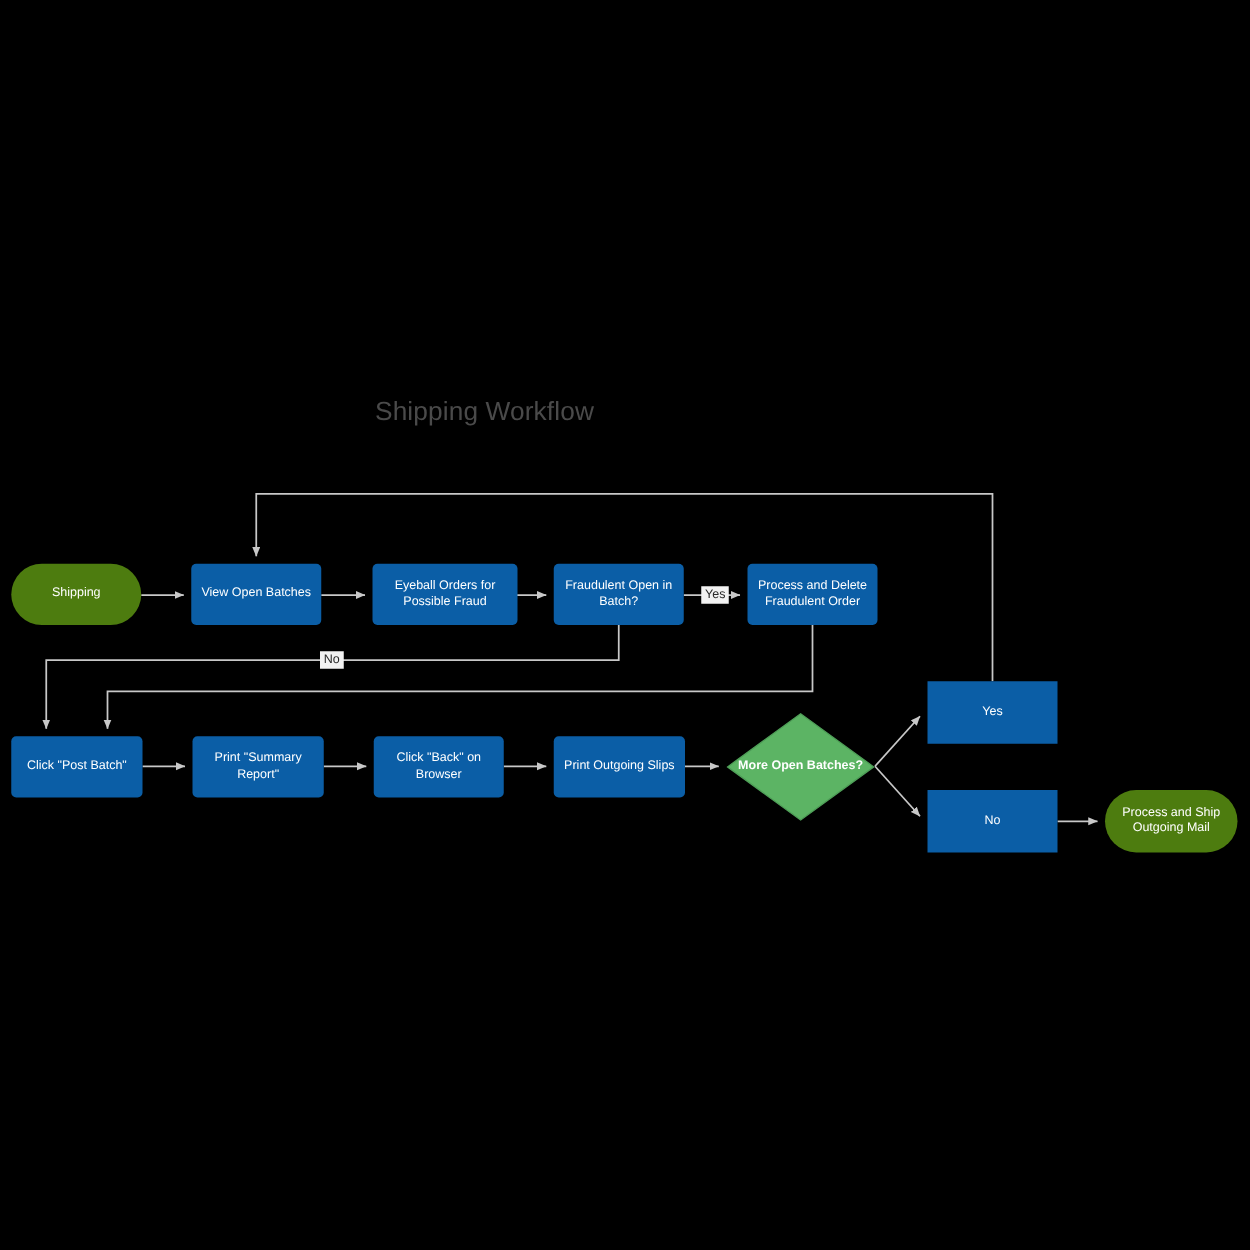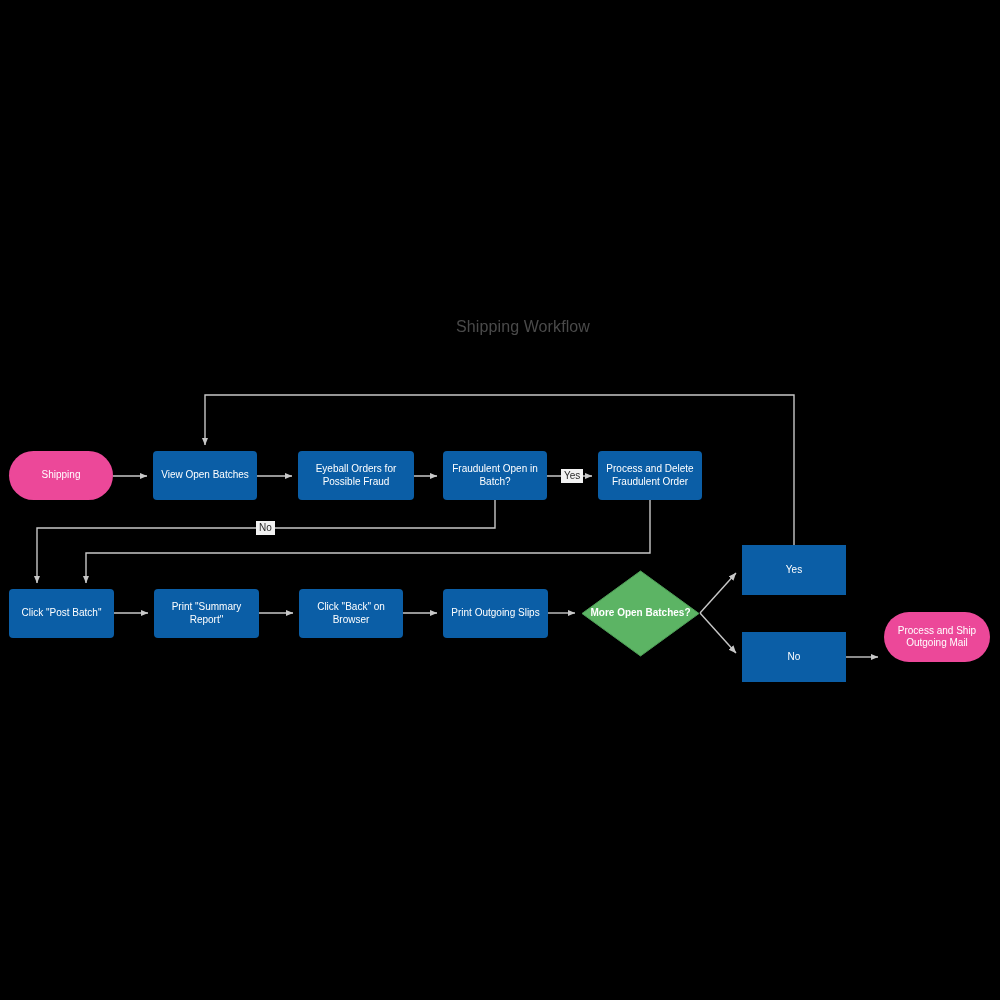--- a/index.html
+++ b/index.html
@@ -21,22 +21,22 @@
     top: 0;
     width: 1000px;
     height: 1000px;
     pointer-events: none;
   }
   .title {
     position: absolute;
     left: 300px;
     top: 318px;
     width: 290px;
-    text-align: right;
-    font-size: 16px;
+    text-align: left;
+    font-size: 21px;
     color: #4a4a4a;
     letter-spacing: 0.1px;
     white-space: nowrap;
   }
   .node {
     position: absolute;
     display: flex;
     align-items: center;
     justify-content: center;
     text-align: center;
@@ -48,21 +48,21 @@
   .node span { display: block; padding: 0 6px; }
   .node.process {
     background: #0b5ea6;
     border-radius: 4px;
   }
   .node.square {
     background: #0b5ea6;
     border-radius: 0;
   }
   .node.terminal {
-    background: #ec4899;
+    background: #4d7c0f;
     border-radius: 60px;
   }
   .node.decision {
     background: transparent;
   }
   .diamond-shape {
     position: absolute;
     left: 0; top: 0;
     width: 100%; height: 100%;
   }
@@ -174,21 +174,21 @@
   </div>
 
   <div class="node square" style="left:742px;top:545px;width:104px;height:50px;">
     <span>Yes</span>
   </div>
 
   <div class="node square" style="left:742px;top:632px;width:104px;height:50px;">
     <span>No</span>
   </div>
 
-  <div class="node terminal" style="left:884px;top:612px;width:106px;height:50px;text-align:center;">
+  <div class="node terminal" style="left:884px;top:632px;width:106px;height:50px;text-align:center;">
     <span>Process and Ship Outgoing Mail</span>
   </div>
 
   <div class="edge-label" style="left:561px;top:469px;">Yes</div>
 
   <div class="edge-label" style="left:256px;top:521px;">No</div>
 
 </div>
 
 </body></html>

